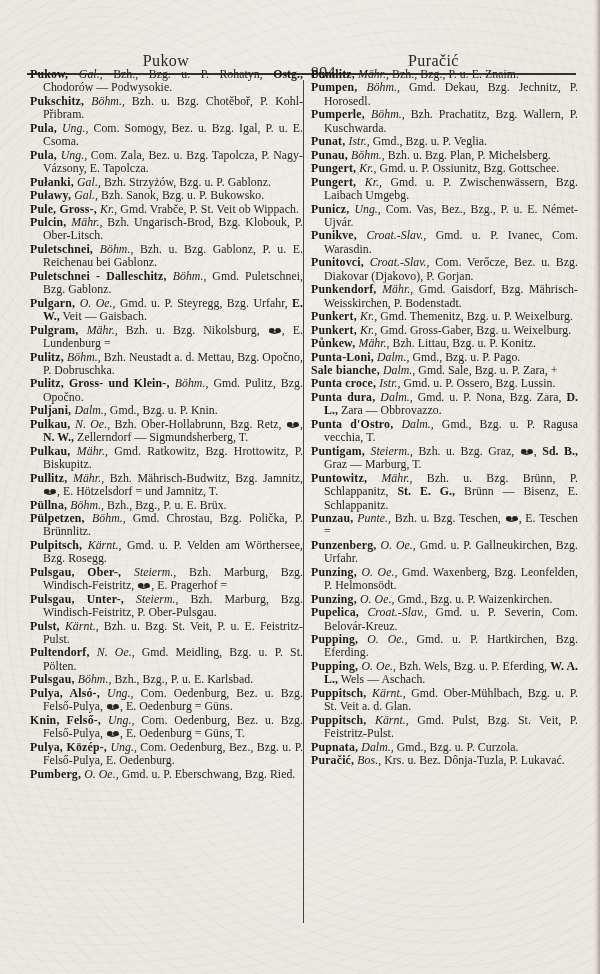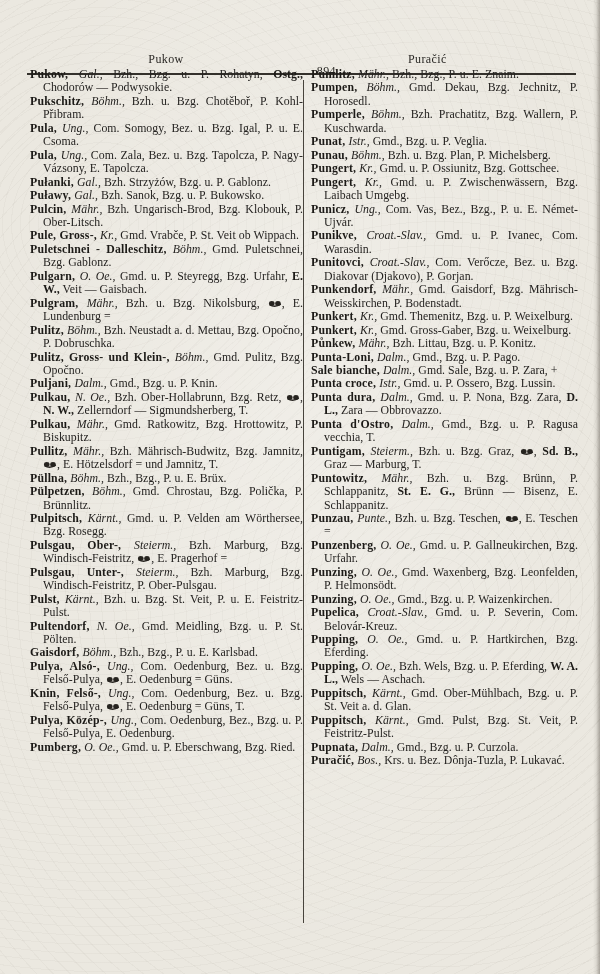--- a/index.html
+++ b/index.html
@@ -15,21 +15,21 @@
       repeating-radial-gradient(circle at 17% 23%, rgba(70,60,45,.03) 0 1px, transparent 1px 9px),
       repeating-radial-gradient(circle at 73% 61%, rgba(70,60,45,.035) 0 1px, transparent 1px 12px),
       #ebe8e0;
     color:#242220;
   }
   .page::after{ 
     content:"";position:absolute;top:0;right:0;bottom:0;width:7px;
     background:linear-gradient(to left, rgba(55,48,40,.38), rgba(55,48,40,.08) 55%, transparent);
     pointer-events:none;
   }
-  .running-head span{position:absolute;top:52px;font-size:12px;letter-spacing:.4px;color:#2a2825;}
+  .running-head span{position:absolute;top:52px;font-size:16px;letter-spacing:.4px;color:#2a2825;}
   .head-left{left:96px;width:140px;text-align:center;}
   .head-num{left:268px;width:68px;text-align:right;margin-top:12px;}
   .head-right{left:408px;width:145px;text-align:left;}
   .head-rule{position:absolute;top:73px;left:27px;right:24px;height:2px;background:#34312c;}
   .col{position:absolute;top:68px;}
   #col-left{left:30px;width:273px;}
   #col-right{left:311px;width:267px;}
   .col-divider{position:absolute;left:303px;top:80px;width:1px;height:843px;background:#47433c;}
   p.entry{
     margin:0;padding-left:13px;text-indent:-13px;
@@ -52,22 +52,23 @@
     <span class="head-right">Puračić</span>
   </div>
   <div class="head-rule"></div>
   <section class="col" id="col-left">
       <p class="entry"><span class="hw">Pukow, </span><span class="i">Gal.,</span><span class="n"> Bzh., Bzg. u. P. Rohatyn, </span><span class="b">Ostg.,</span><span class="n"> Chodorów — Podwysokie.</span></p>
       <p class="entry"><span class="hw">Pukschitz, </span><span class="i">Böhm.,</span><span class="n"> Bzh. u. Bzg. Chotěboř, P. Kohl-Přibram.</span></p>
       <p class="entry"><span class="hw">Pula, </span><span class="i">Ung.,</span><span class="n"> Com. Somogy, Bez. u. Bzg. Igal, P. u. E. Csoma.</span></p>
       <p class="entry"><span class="hw">Pula, </span><span class="i">Ung.,</span><span class="n"> Com. Zala, Bez. u. Bzg. Tapolcza, P. Nagy-Vázsony, E. Tapolcza.</span></p>
       <p class="entry"><span class="hw">Pułanki, </span><span class="i">Gal.,</span><span class="n"> Bzh. Strzyżów, Bzg. u. P. Gablonz.</span></p>
       <p class="entry"><span class="hw">Puławy, </span><span class="i">Gal.,</span><span class="n"> Bzh. Sanok, Bzg. u. P. Bukowsko.</span></p>
+      <p class="entry"><span class="hw">Pule, Gross-, </span><span class="i">Kr.,</span><span class="n"> Gmd. Vrabče, P. St. Veit ob Wippach.</span></p>
       <p class="entry"><span class="hw">Pulcin, </span><span class="i">Mähr.,</span><span class="n"> Bzh. Ungarisch-Brod, Bzg. Klobouk, P. Ober-Litsch.</span></p>
-      <p class="entry"><span class="hw">Pule, Gross-, </span><span class="i">Kr.,</span><span class="n"> Gmd. Vrabče, P. St. Veit ob Wippach.</span></p>
+      <p class="entry"><span class="hw">Puletschnei, </span><span class="i">Böhm.,</span><span class="n"> Bzh. u. Bzg. Gablonz, P. u. E. Reichenau bei Gablonz.</span></p>
       <p class="entry"><span class="hw">Puletschnei - Dalleschitz, </span><span class="i">Böhm.,</span><span class="n"> Gmd. Puletschnei, Bzg. Gablonz.</span></p>
       <p class="entry"><span class="hw">Pulgarn, </span><span class="i">O. Oe.,</span><span class="n"> Gmd. u. P. Steyregg, Bzg. Urfahr, </span><span class="b">E. W.,</span><span class="n"> Veit — Gaisbach.</span></p>
       <p class="entry"><span class="hw">Pulgram, </span><span class="i">Mähr.,</span><span class="n"> Bzh. u. Bzg. Nikolsburg, </span><span class="ph"><svg viewBox="0 0 26 14" xmlns="http://www.w3.org/2000/svg">
             <ellipse cx="7" cy="6" rx="5.2" ry="4.6"></ellipse>
             <ellipse cx="18.5" cy="6" rx="5.2" ry="4.6"></ellipse>
             <path d="M2 9.5 Q13 16 24.5 8.5 L23.3 6.3 Q13 13 3.2 7.3 Z"></path>
           </svg></span><span class="n">, E. Lundenburg =</span></p>
       <p class="entry"><span class="hw">Pulitz, </span><span class="i">Böhm.,</span><span class="n"> Bzh. Neustadt a. d. Mettau, Bzg. Opočno, P. Dobruschka.</span></p>
       <p class="entry"><span class="hw">Pulitz, Gross- und Klein-, </span><span class="i">Böhm.,</span><span class="n"> Gmd. Pulitz, Bzg. Opočno.</span></p>
       <p class="entry"><span class="hw">Puljani, </span><span class="i">Dalm.,</span><span class="n"> Gmd., Bzg. u. P. Knin.</span></p>
@@ -86,21 +87,21 @@
       <p class="entry"><span class="hw">Pülpetzen, </span><span class="i">Böhm.,</span><span class="n"> Gmd. Chrostau, Bzg. Polička, P. Brünnlitz.</span></p>
       <p class="entry"><span class="hw">Pulpitsch, </span><span class="i">Kärnt.,</span><span class="n"> Gmd. u. P. Velden am Wörthersee, Bzg. Rosegg.</span></p>
       <p class="entry"><span class="hw">Pulsgau, Ober-, </span><span class="i">Steierm.,</span><span class="n"> Bzh. Marburg, Bzg. Windisch-Feistritz, </span><span class="ph"><svg viewBox="0 0 26 14" xmlns="http://www.w3.org/2000/svg">
             <ellipse cx="7" cy="6" rx="5.2" ry="4.6"></ellipse>
             <ellipse cx="18.5" cy="6" rx="5.2" ry="4.6"></ellipse>
             <path d="M2 9.5 Q13 16 24.5 8.5 L23.3 6.3 Q13 13 3.2 7.3 Z"></path>
           </svg></span><span class="n">, E. Pragerhof =</span></p>
       <p class="entry"><span class="hw">Pulsgau, Unter-, </span><span class="i">Steierm.,</span><span class="n"> Bzh. Marburg, Bzg. Windisch-Feistritz, P. Ober-Pulsgau.</span></p>
       <p class="entry"><span class="hw">Pulst, </span><span class="i">Kärnt.,</span><span class="n"> Bzh. u. Bzg. St. Veit, P. u. E. Feistritz-Pulst.</span></p>
       <p class="entry"><span class="hw">Pultendorf, </span><span class="i">N. Oe.,</span><span class="n"> Gmd. Meidling, Bzg. u. P. St. Pölten.</span></p>
-      <p class="entry"><span class="hw">Gaisdorf, </span><span class="i">Böhm.,</span><span class="n"> Bzh., Bzg., P. u. E. Karlsbad.</span></p>
+      <p class="entry"><span class="hw">Pulsgau, </span><span class="i">Böhm.,</span><span class="n"> Bzh., Bzg., P. u. E. Karlsbad.</span></p>
       <p class="entry"><span class="hw">Pulya, Alsó-, </span><span class="i">Ung.,</span><span class="n"> Com. Oedenburg, Bez. u. Bzg. Felső-Pulya, </span><span class="ph"><svg viewBox="0 0 26 14" xmlns="http://www.w3.org/2000/svg">
             <ellipse cx="7" cy="6" rx="5.2" ry="4.6"></ellipse>
             <ellipse cx="18.5" cy="6" rx="5.2" ry="4.6"></ellipse>
             <path d="M2 9.5 Q13 16 24.5 8.5 L23.3 6.3 Q13 13 3.2 7.3 Z"></path>
           </svg></span><span class="n">, E. Oedenburg = Güns.</span></p>
       <p class="entry"><span class="hw">Knin, Felső-, </span><span class="i">Ung.,</span><span class="n"> Com. Oedenburg, Bez. u. Bzg. Felső-Pulya, </span><span class="ph"><svg viewBox="0 0 26 14" xmlns="http://www.w3.org/2000/svg">
             <ellipse cx="7" cy="6" rx="5.2" ry="4.6"></ellipse>
             <ellipse cx="18.5" cy="6" rx="5.2" ry="4.6"></ellipse>
             <path d="M2 9.5 Q13 16 24.5 8.5 L23.3 6.3 Q13 13 3.2 7.3 Z"></path>
           </svg></span><span class="n">, E. Oedenburg = Güns, T.</span></p>

